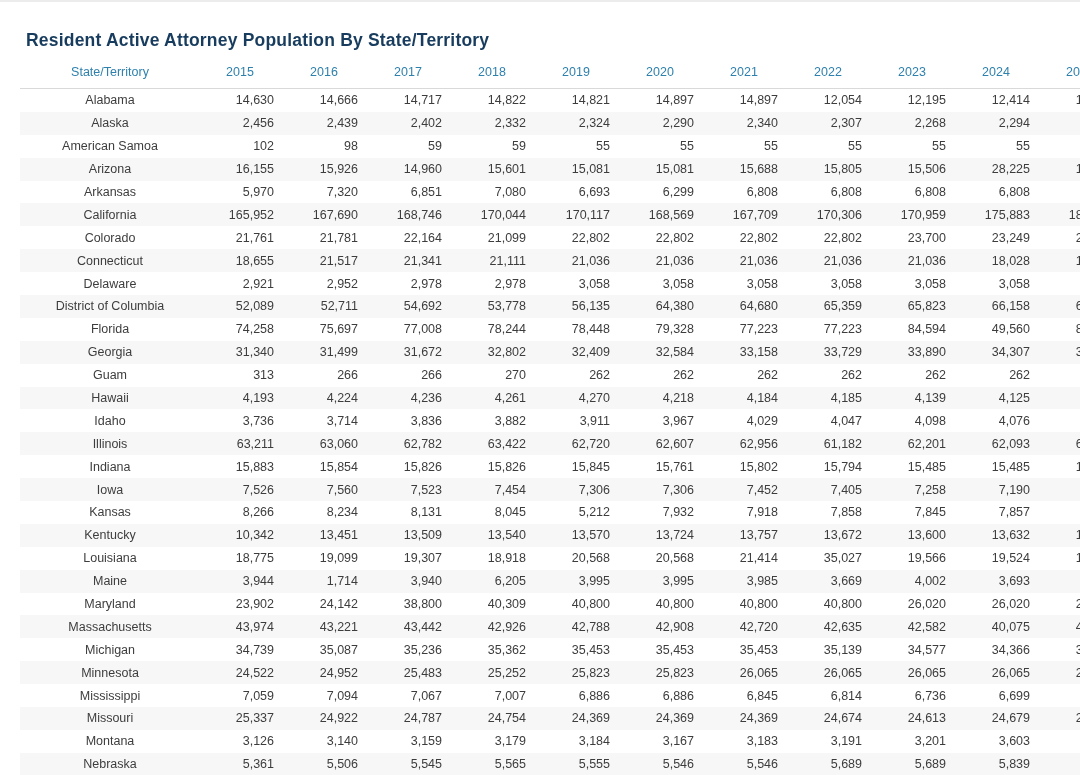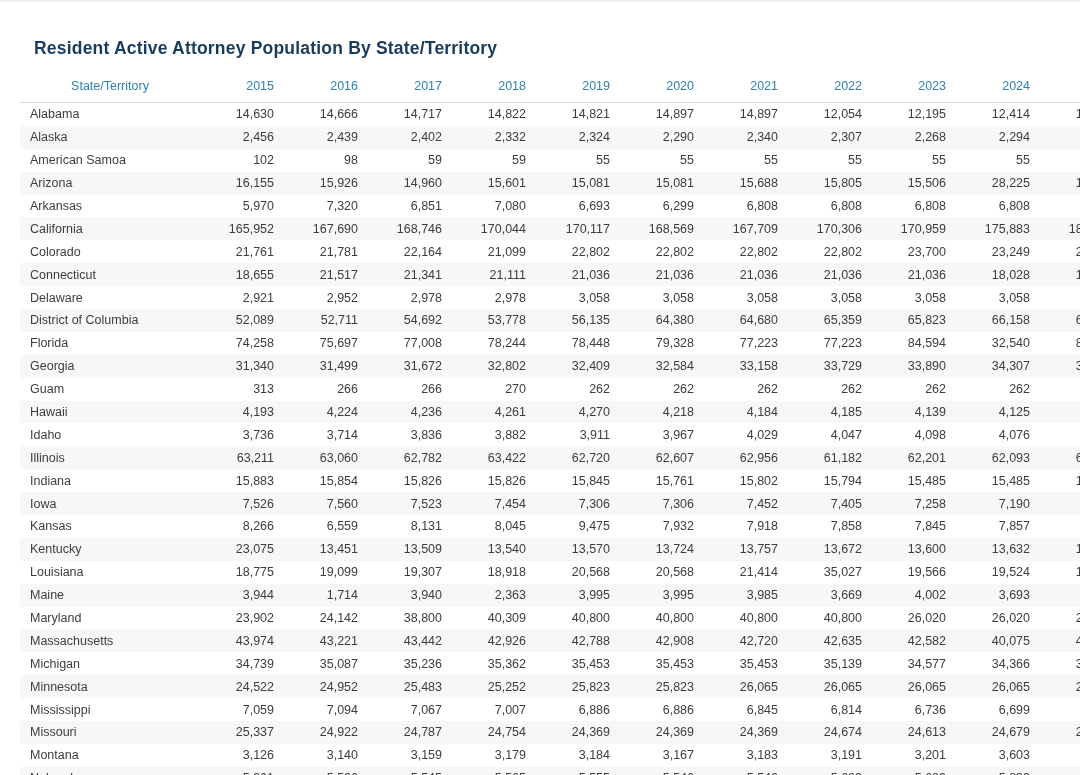--- a/index.html
+++ b/index.html
@@ -10,61 +10,61 @@
     position:relative;
     overflow:hidden;
   }
   .page{
     width:1080px;height:775px;
     border-top:2px solid #ececec;
     box-sizing:border-box;
     position:relative;
   }
   .title{
-    margin:12px;
+    margin:4px;
     padding:24px 12px 0 22px;
     font-size:17.5px;
     font-weight:bold;
     color:#173c5e;
     letter-spacing:0.2px;
   }
   table.data-table{
     border-collapse:collapse;
     table-layout:fixed;
     width:1048px;
     margin:6px 16px 0 20px;
     font-size:12.5px;
   }
   .col-state{width:160px;}
   .col-year{width:68px;}
   thead th{
     color:#2e81ad;
     font-weight:normal;
     font-size:12.5px;
-    text-align:right;
+    text-align:center;
     padding:8px 8px 9px 8px;
     border-bottom:1px solid #d9d9d9;
     white-space:nowrap;
     overflow:hidden;
   }
   thead th.col-state{
     text-align:center;
     padding-left:10px;
   }
   tbody td{
     color:#3d3d3d;
     text-align:right;
     padding:0 8px;
     height:22.9px;
     vertical-align:middle;
     white-space:nowrap;
     overflow:hidden;
   }
   tbody td.col-state{
-    text-align:left;
+    text-align:center;
     padding-left:10px;
   }
   tbody tr:nth-child(even){
     background:#f7f7f7;
   }
   .watermark{
     position:absolute;
     right:4px;
     bottom:10px;
     text-align:center;
@@ -255,21 +255,21 @@
           <td class="col-state">Florida</td>
           <td class="col-year">74,258</td>
           <td class="col-year">75,697</td>
           <td class="col-year">77,008</td>
           <td class="col-year">78,244</td>
           <td class="col-year">78,448</td>
           <td class="col-year">79,328</td>
           <td class="col-year">77,223</td>
           <td class="col-year">77,223</td>
           <td class="col-year">84,594</td>
-          <td class="col-year">32,540</td>
+          <td class="col-year">49,560</td>
           <td class="col-year">80,976</td>
         </tr>
         <tr>
           <td class="col-state">Georgia</td>
           <td class="col-year">31,340</td>
           <td class="col-year">31,499</td>
           <td class="col-year">31,672</td>
           <td class="col-year">32,802</td>
           <td class="col-year">32,409</td>
           <td class="col-year">32,584</td>
@@ -359,34 +359,34 @@
           <td class="col-year">7,306</td>
           <td class="col-year">7,452</td>
           <td class="col-year">7,405</td>
           <td class="col-year">7,258</td>
           <td class="col-year">7,190</td>
           <td class="col-year">7,178</td>
         </tr>
         <tr>
           <td class="col-state">Kansas</td>
           <td class="col-year">8,266</td>
-          <td class="col-year">6,559</td>
+          <td class="col-year">8,234</td>
           <td class="col-year">8,131</td>
           <td class="col-year">8,045</td>
-          <td class="col-year">9,475</td>
+          <td class="col-year">5,212</td>
           <td class="col-year">7,932</td>
           <td class="col-year">7,918</td>
           <td class="col-year">7,858</td>
           <td class="col-year">7,845</td>
           <td class="col-year">7,857</td>
           <td class="col-year">7,857</td>
         </tr>
         <tr>
           <td class="col-state">Kentucky</td>
-          <td class="col-year">23,075</td>
+          <td class="col-year">10,342</td>
           <td class="col-year">13,451</td>
           <td class="col-year">13,509</td>
           <td class="col-year">13,540</td>
           <td class="col-year">13,570</td>
           <td class="col-year">13,724</td>
           <td class="col-year">13,757</td>
           <td class="col-year">13,672</td>
           <td class="col-year">13,600</td>
           <td class="col-year">13,632</td>
           <td class="col-year">13,695</td>
@@ -403,21 +403,21 @@
           <td class="col-year">35,027</td>
           <td class="col-year">19,566</td>
           <td class="col-year">19,524</td>
           <td class="col-year">19,047</td>
         </tr>
         <tr>
           <td class="col-state">Maine</td>
           <td class="col-year">3,944</td>
           <td class="col-year">1,714</td>
           <td class="col-year">3,940</td>
-          <td class="col-year">2,363</td>
+          <td class="col-year">6,205</td>
           <td class="col-year">3,995</td>
           <td class="col-year">3,995</td>
           <td class="col-year">3,985</td>
           <td class="col-year">3,669</td>
           <td class="col-year">4,002</td>
           <td class="col-year">3,693</td>
           <td class="col-year">3,860</td>
         </tr>
         <tr>
           <td class="col-state">Maryland</td>

